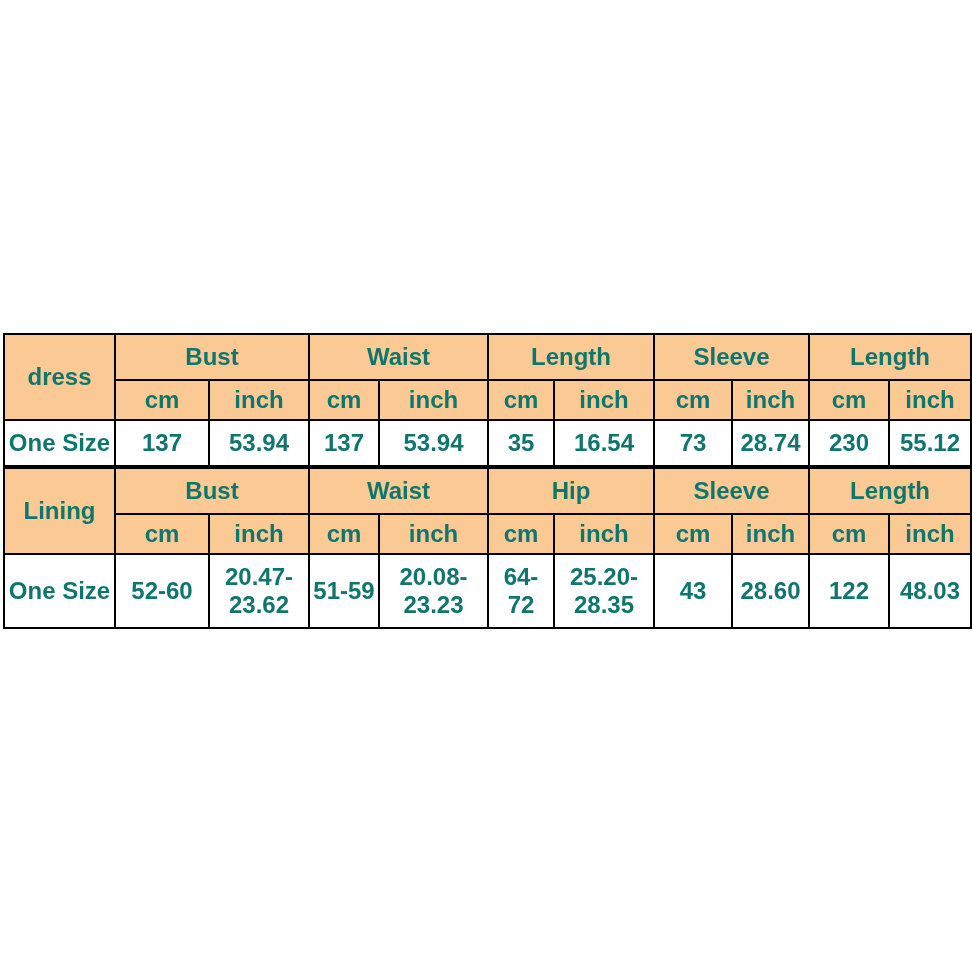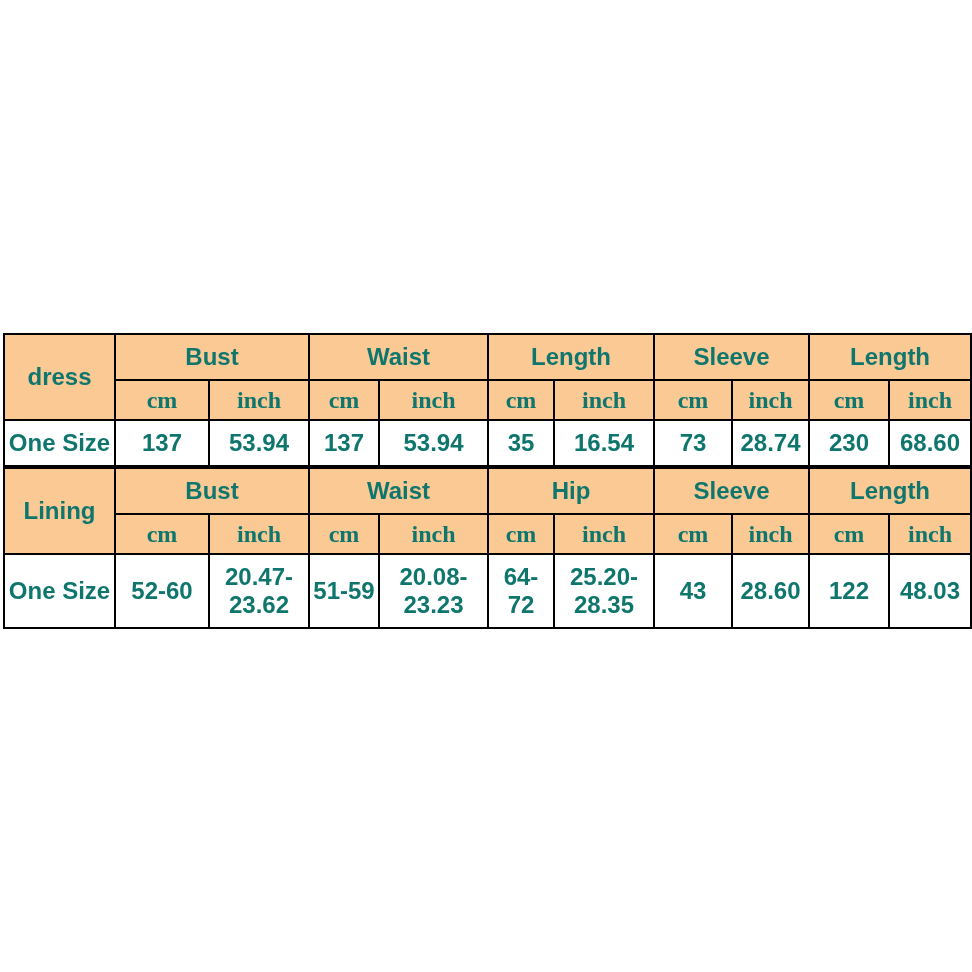--- a/index.html
+++ b/index.html
@@ -53,21 +53,20 @@
 
   
   .grp {
     height: 46px;
     font-size: 22px;
   }
   
   .unit {
     height: 40px;
     font-size: 21px;
-    font-family: Liberation Serif, serif;
   }
   
   .datarow-1 {
     height: 46px;
   }
   .datarow-2 {
     height: 74px;
   }
 
   .rowlabel {
@@ -131,21 +130,21 @@
         <td class="val rowlabel">One Size</td>
         <td class="val">137</td>
         <td class="val">53.94</td>
         <td class="val">137</td>
         <td class="val">53.94</td>
         <td class="val">35</td>
         <td class="val">16.54</td>
         <td class="val">73</td>
         <td class="val">28.74</td>
         <td class="val">230</td>
-        <td class="val">68.60</td>
+        <td class="val">55.12</td>
       </tr>
     </tbody>
   </table>
 
   <table class="size-table">
     <colgroup>
       <col class="c-label">
         <col class="c-cm-a">
         <col class="c-in-a">
       <col class="c-cm-b">

